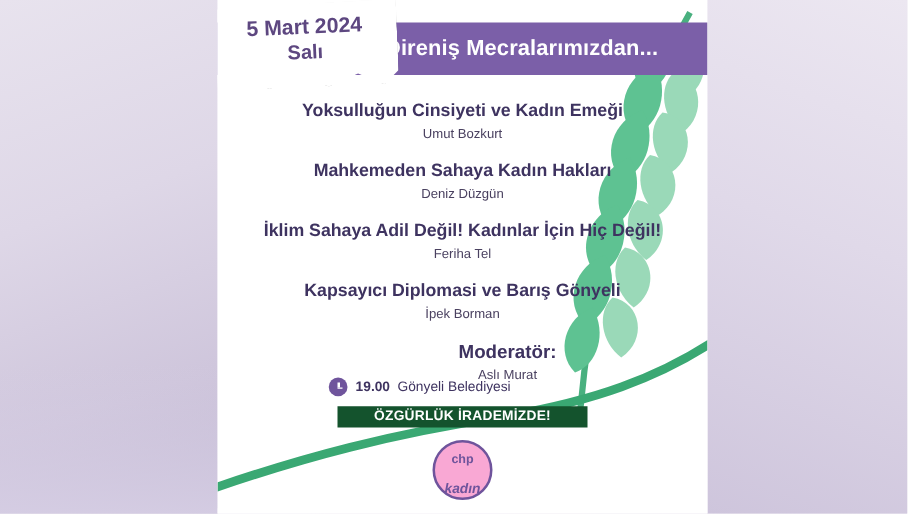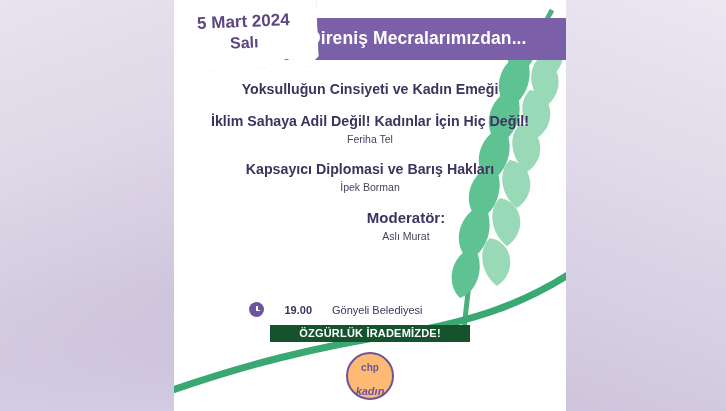--- a/index.html
+++ b/index.html
@@ -136,21 +136,21 @@
     line-height: 16px;
   }
   
   .meta-row {
     position: absolute;
     left: 0; top: 302px;
     width: 324px;
     display: flex;
     align-items: center;
     justify-content: center;
-    gap: 20px;
+    gap: 6px;
   }
   .clock-icon {
     width: 15px; height: 15px;
     border-radius: 50%;
     background: #6f549c;
     position: relative;
     display: inline-block;
   }
   .clock-icon:before {
     content: "";
@@ -194,21 +194,21 @@
     left: 168px; top: 352px;
     width: 56px; height: 52px;
     text-align: center;
   }
   .logo-circle {
     width: 44px; height: 44px;
     margin: 0 auto;
     border-radius: 50%;
     border: 2px solid #6f549c;
     position: relative;
-    background: #fdba74;
+    background: #f9a8d4;
   }
   .logo-chp {
     position: absolute;
     left: 0; right: 0; top: 8px;
     color: #6f549c;
     font-size: 10px;
     font-weight: bold;
   }
   .logo-kadin {
     position: absolute;
@@ -261,27 +261,32 @@
     <div class="header-title">Direniş Mecralarımızdan...</div>
 
     <div class="date-note">
       <div class="date-line1">5 Mart 2024</div>
       <div class="date-line2">Salı</div>
     </div>
 
     <div class="talks">
       <div class="talk">
         <div class="talk-title">Yoksulluğun Cinsiyeti ve Kadın Emeği</div>
+        <div class="talk-speaker">Umut Bozkurt</div>
+      </div>
+      <div class="talk">
+        <div class="talk-title">Mahkemeden Sahaya Kadın Hakları</div>
+        <div class="talk-speaker">Deniz Düzgün</div>
       </div>
       <div class="talk">
         <div class="talk-title">İklim Sahaya Adil Değil! Kadınlar İçin Hiç Değil!</div>
         <div class="talk-speaker">Feriha Tel</div>
       </div>
       <div class="talk">
-        <div class="talk-title">Kapsayıcı Diplomasi ve Barış Hakları</div>
+        <div class="talk-title">Kapsayıcı Diplomasi ve Barış Gönyeli</div>
         <div class="talk-speaker">İpek Borman</div>
       </div>
 
       <div class="moderator-block">
         <div class="moderator-label">Moderatör:</div>
         <div class="moderator-name">Aslı Murat</div>
       </div>
     </div>
 
     <div class="meta-row">

